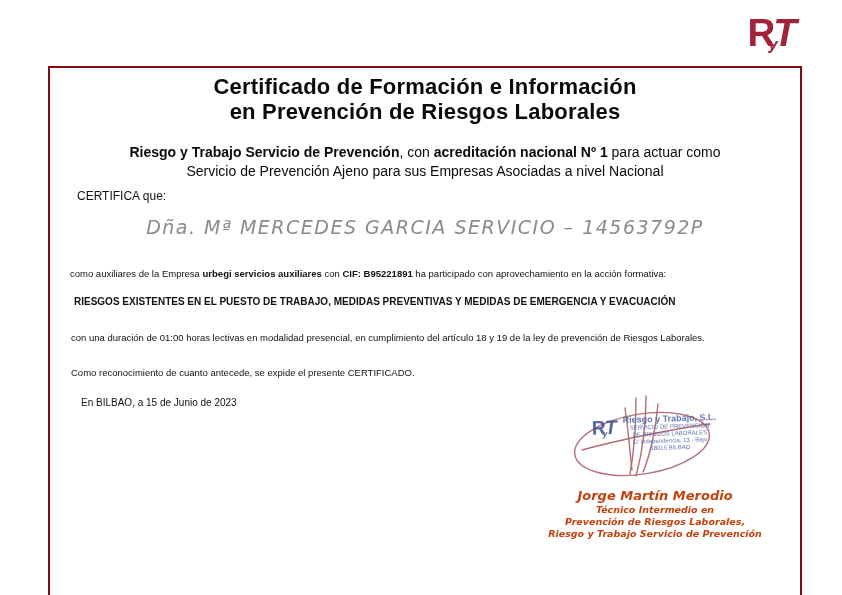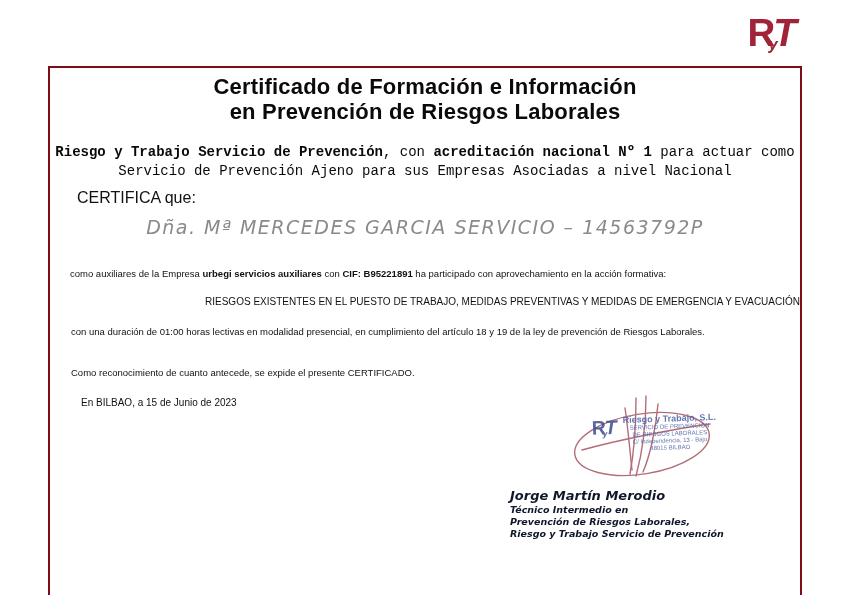--- a/index.html
+++ b/index.html
@@ -41,50 +41,50 @@
     line-height: 1.14;
     letter-spacing: 0.2px;
     color: #0a0a0a;
   }
   .cert-intro {
     top: 75px; left: 0; width: 100%;
     text-align: center;
     font-size: 14px;
     line-height: 1.38;
     color: #0a0a0a;
-    font-family: Liberation Mono, monospace;
   }
   .certifica {
     left: 27px; top: 121px;
-    font-size: 16px;
+    font-size: 12px;
   }
   .recipient-name {
     top: 148px; left: 0; width: 100%;
     text-align: center;
     font-family: "DejaVu Sans", sans-serif;
     font-style: italic;
     font-size: 19px;
     letter-spacing: 1.5px;
     color: #8a8a8a;
     white-space: nowrap;
   }
   .employee-line {
     left: 20px; top: 200px;
     font-size: 9.5px;
     white-space: nowrap;
   }
   .course-title {
     top: 228px; left: 0; width: 100%;
-    text-align: right;
+    text-align: left;
     font-size: 10px;
-    font-weight: normal;
-    white-space: nowrap;
+    font-weight: bold;
+    white-space: nowrap;
+    padding-left: 24px;
   }
   .duration-line {
-    left: 21px; top: 258px;
+    left: 21px; top: 264px;
     font-size: 9.5px;
     white-space: nowrap;
   }
   .recognition-line {
     left: 21px; top: 299px;
     font-size: 9.5px;
   }
   .date-line {
     left: 31px; top: 329px;
     font-size: 10px;
@@ -116,25 +116,25 @@
     text-align: left;
   }
   .stamp-line {
     font-size: 6px;
     line-height: 1.15;
     white-space: nowrap;
   }
   .signer-block {
     left: 460px; top: 420px;
     width: 290px;
-    text-align: left;
+    text-align: center;
     font-family: "DejaVu Sans", sans-serif;
     font-style: italic;
     font-weight: bold;
-    color: #0f172a;
+    color: #c2410c;
   }
   .signer-name { font-size: 13px; line-height: 1.2; }
   .signer-role { font-size: 9.5px; line-height: 1.3; }
   b { font-weight: bold; }
 </style>
 </head>
 <body>
 
 <div class="page">
 

